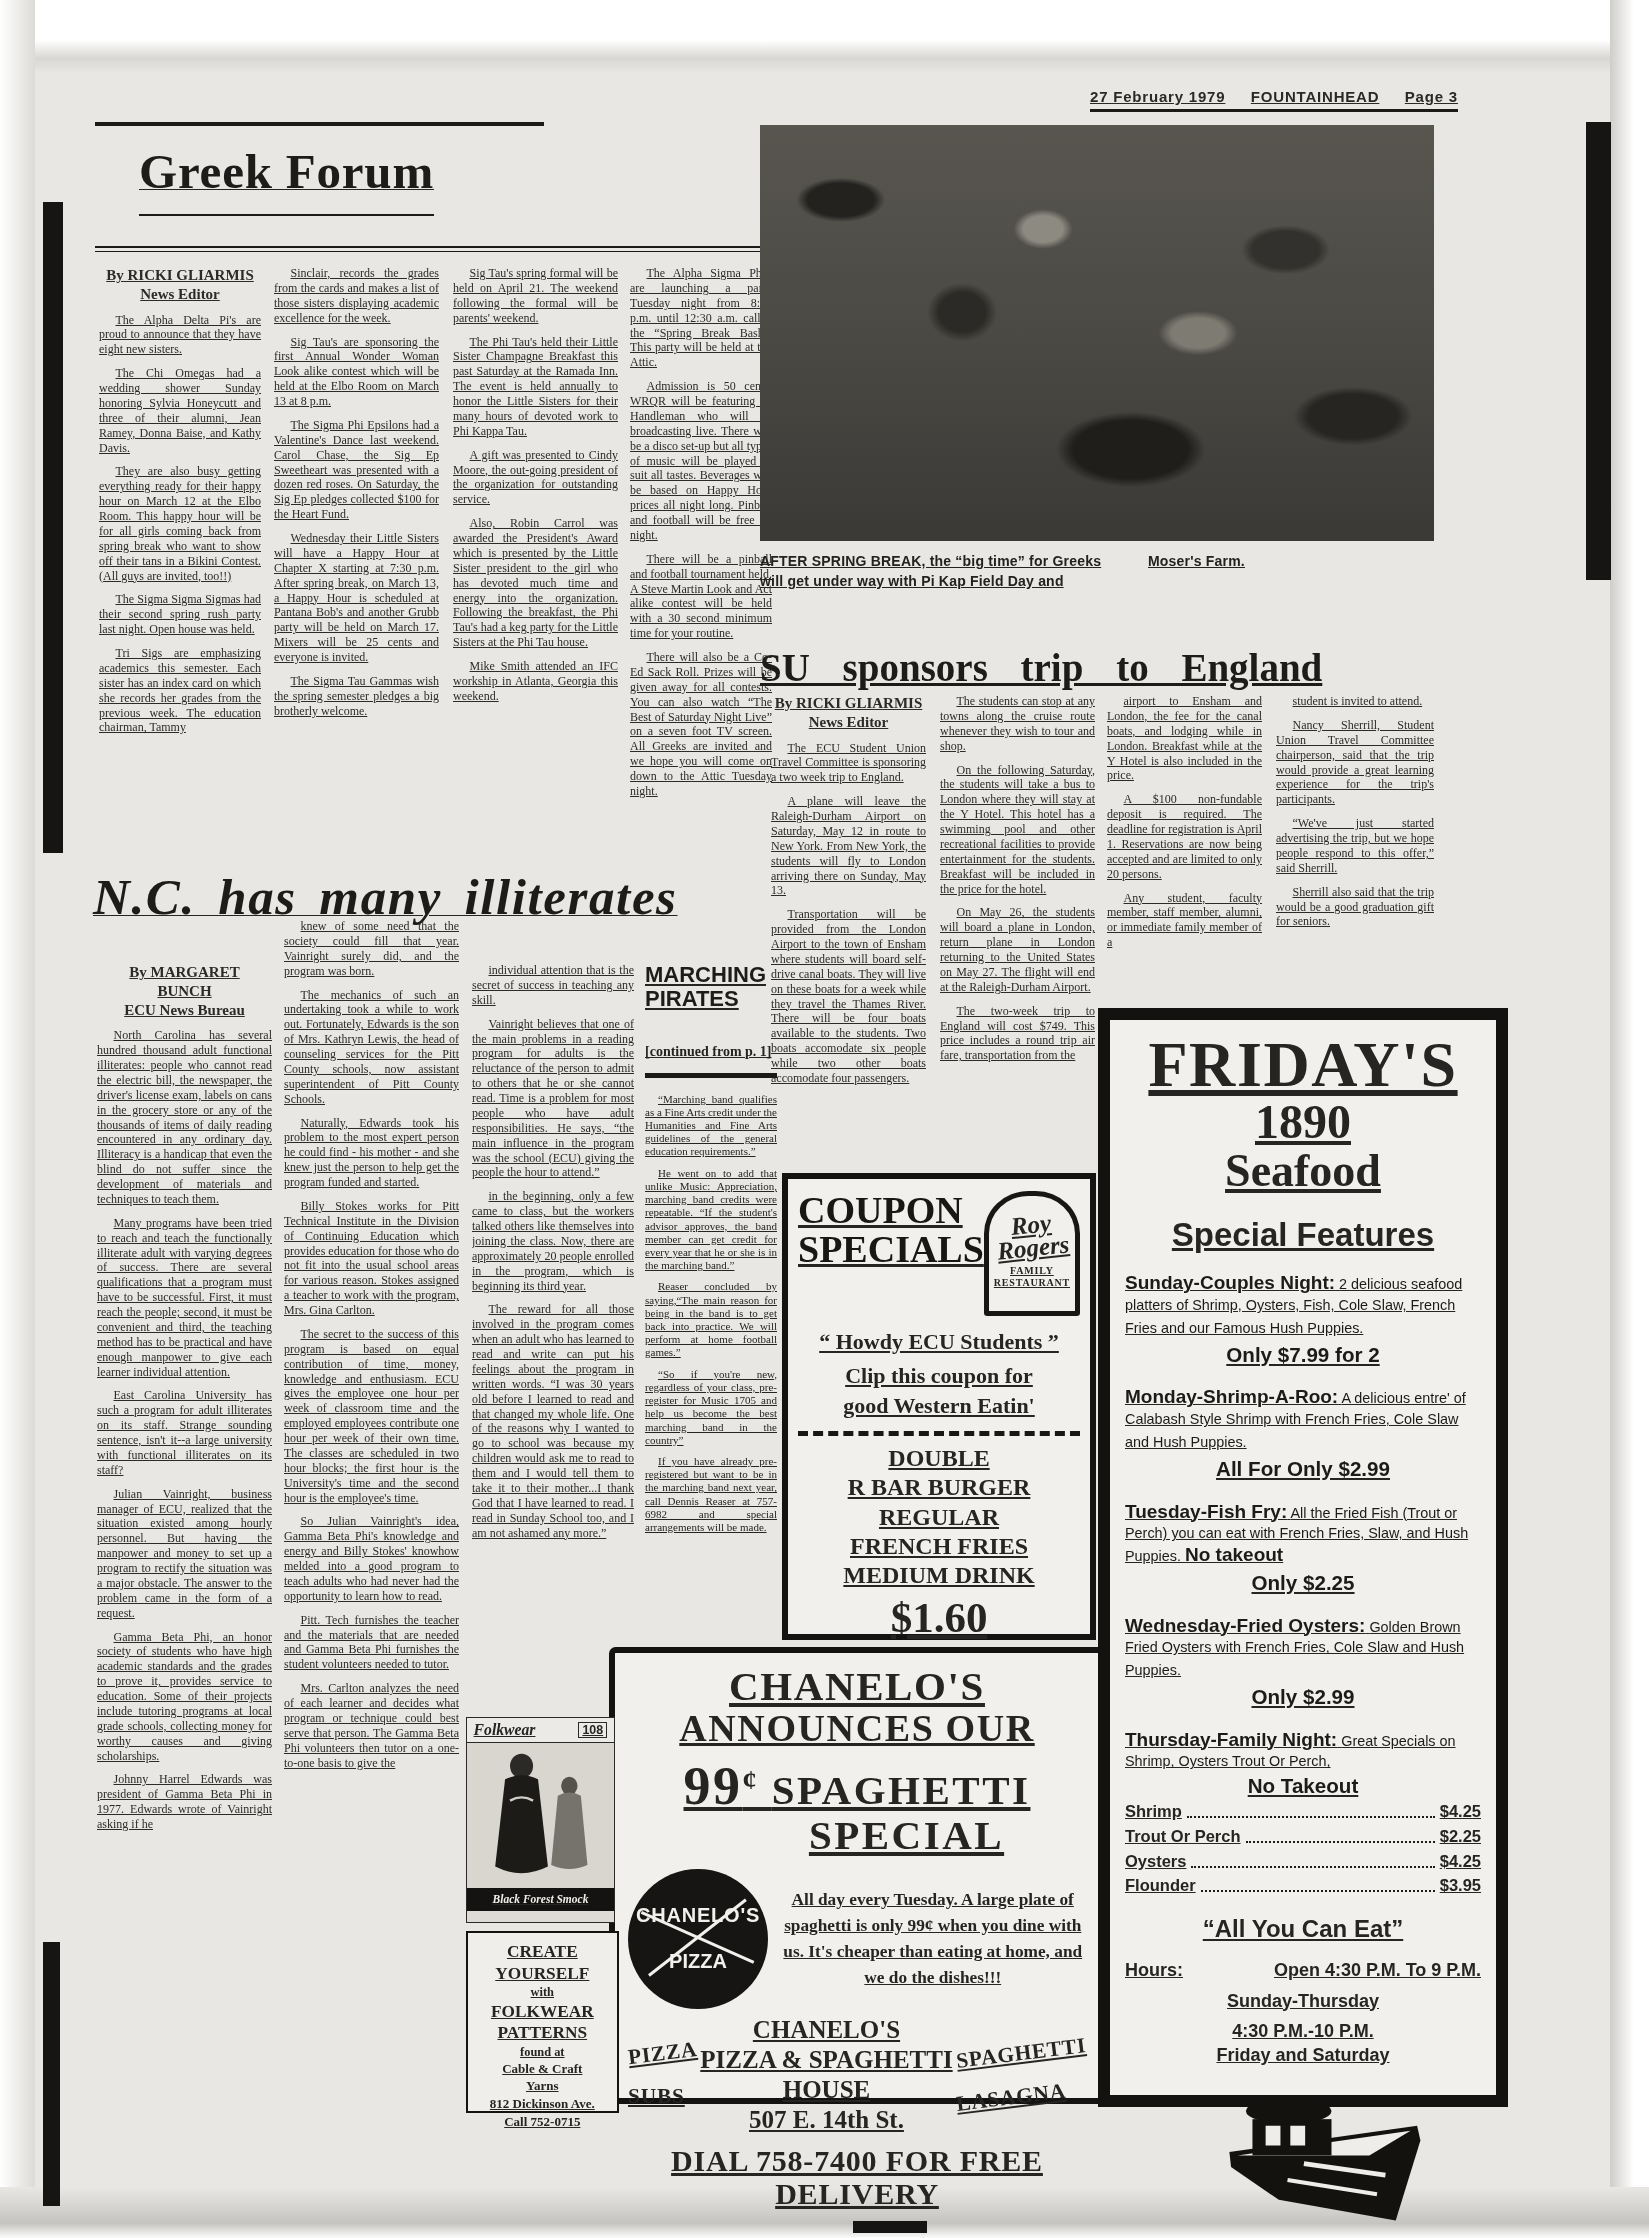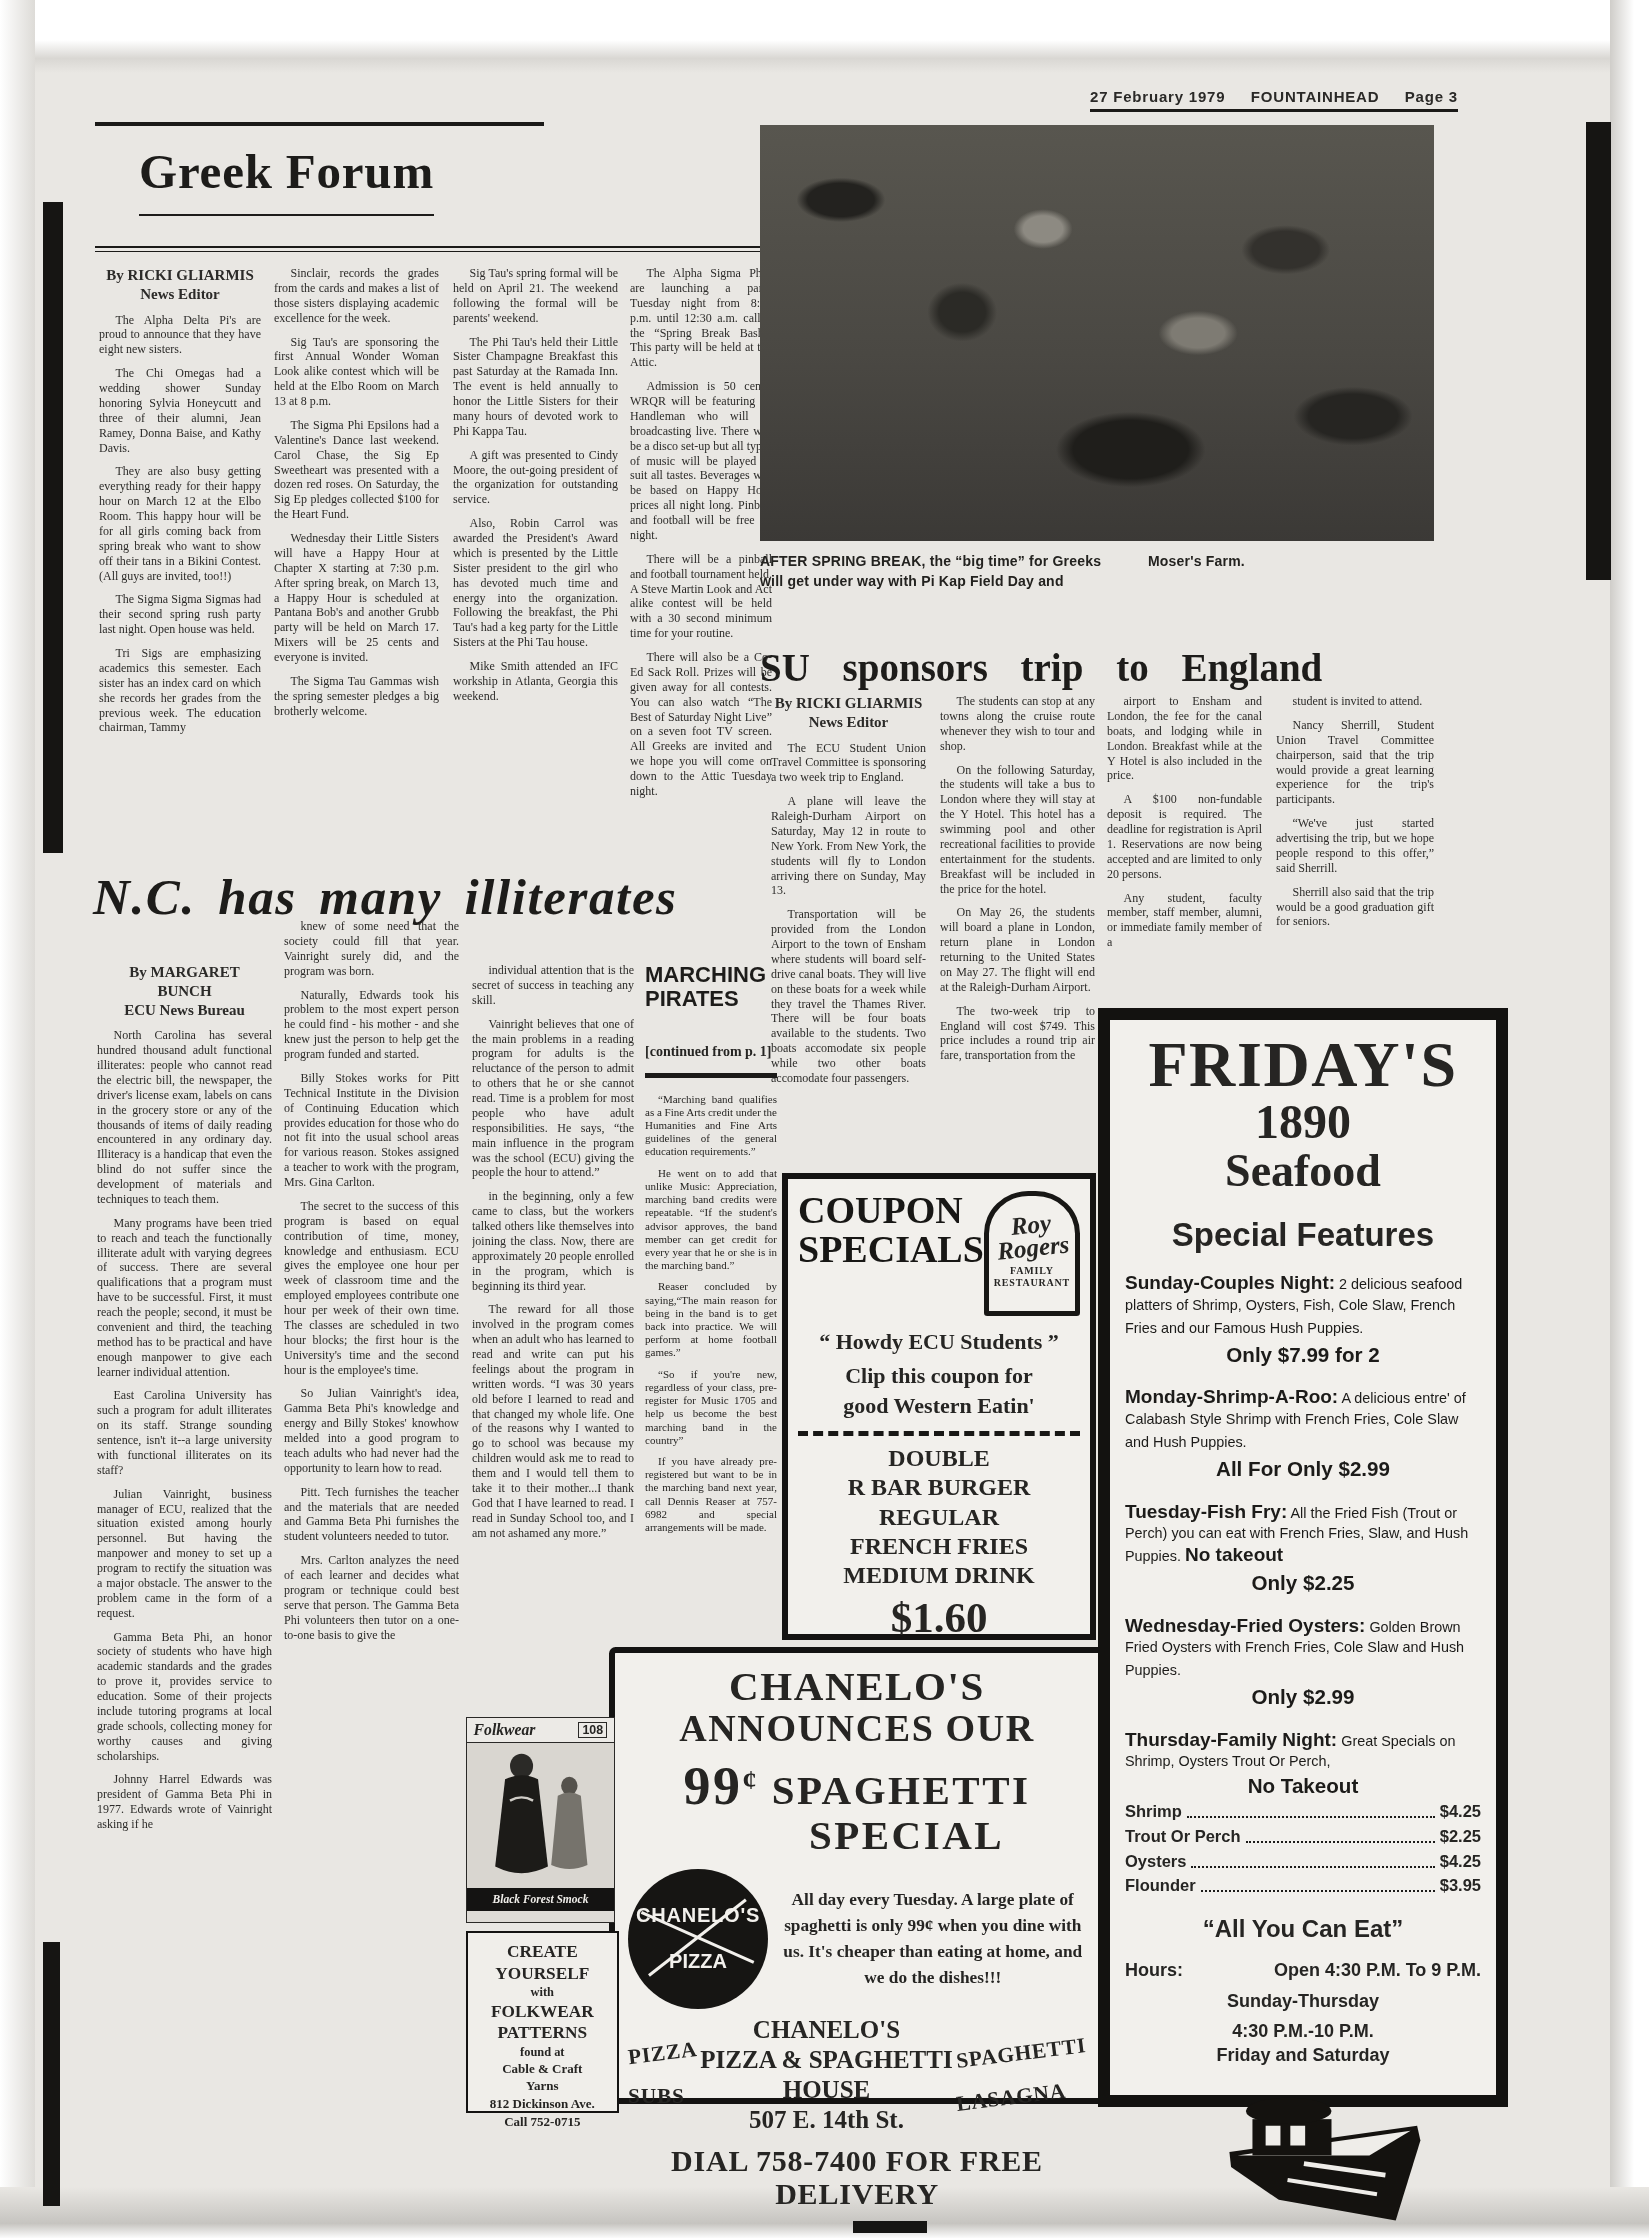--- a/index.html
+++ b/index.html
@@ -1,18 +1,18 @@
 <!DOCTYPE html>
 <html style="font-size:13px"><head>
 <meta charset="utf-8">
 <style>
   html,body{margin:0;padding:0;background:#fff;}
   #page{position:relative;width:1649px;height:2239px;background:#e9e7e3;overflow:hidden;
         font-family:"Liberation Serif",serif;color:#262523;}
-  .abs{position:absolute;}
+  .abs{position:absolute;text-decoration:underline;}
   
   .top-edge{left:0;top:0;width:1649px;height:73px;background:linear-gradient(#ffffff 55%,#d9d7d3 80%,#e9e7e3);}
   .right-edge{left:1610px;top:0;width:40px;height:2239px;background:linear-gradient(90deg,#cfcdc9,#ffffff 60%);}
   .bottom-edge{left:0;top:2187px;width:1649px;height:52px;background:linear-gradient(#e9e7e3,#c6c4c0 70%,#ffffff);}
   .left-edge{left:0;top:0;width:35px;height:2239px;background:linear-gradient(90deg,#ffffff,#dddbd7);}
   .bar{background:#161513;}
   
   .rule{background:#1b1a18;}
   .dbl-rule{border-top:2.5px solid #1b1a18;border-bottom:1.6px solid #1b1a18;height:3.3px;}
   .masthead{display:flex;justify-content:space-between;align-items:flex-end;
@@ -230,20 +230,21 @@
         <p>Many programs have been tried to reach and teach the functionally illiterate adult with varying degrees of success. There are several qualifications that a program must have to be successful. First, it must reach the people; second, it must be convenient and third, the teaching method has to be practical and have enough manpower to give each learner individual attention.</p>
         <p>East Carolina University has such a program for adult illiterates on its staff. Strange sounding sentence, isn't it--a large university with functional illiterates on its staff?</p>
         <p>Julian Vainright, business manager of ECU, realized that the situation existed among hourly personnel. But having the manpower and money to set up a program to rectify the situation was a major obstacle. The answer to the problem came in the form of a request.</p>
         <p>Gamma Beta Phi, an honor society of students who have high academic standards and the grades to prove it, provides service to education. Some of their projects include tutoring programs at local grade schools, collecting money for worthy causes and giving scholarships.</p>
         <p>Johnny Harrel Edwards was president of Gamma Beta Phi in 1977. Edwards wrote of Vainright asking if he</p>
       </div>
   </div>
   <div class="abs col" style="left:284px;top:919px;width:175px;height:1148px;">
     <div>
         <p>knew of some need that the society could fill that year. Vainright surely did, and the program was born.</p>
+        <p>The mechanics of such an undertaking took a while to work out. Fortunately, Edwards is the son of Mrs. Kathryn Lewis, the head of counseling services for the Pitt County schools, now assistant superintendent of Pitt County Schools.</p>
         <p>Naturally, Edwards took his problem to the most expert person he could find - his mother - and she knew just the person to help get the program funded and started.</p>
         <p>Billy Stokes works for Pitt Technical Institute in the Division of Continuing Education which provides education for those who do not fit into the usual school areas for various reason. Stokes assigned a teacher to work with the program, Mrs. Gina Carlton.</p>
         <p>The secret to the success of this program is based on equal contribution of time, money, knowledge and enthusiasm. ECU gives the employee one hour per week of classroom time and the employed employees contribute one hour per week of their own time. The classes are scheduled in two hour blocks; the first hour is the University's time and the second hour is the employee's time.</p>
         <p>So Julian Vainright's idea, Gamma Beta Phi's knowledge and energy and Billy Stokes' knowhow melded into a good program to teach adults who had never had the opportunity to learn how to read.</p>
         <p>Pitt. Tech furnishes the teacher and the materials that are needed and Gamma Beta Phi furnishes the student volunteers needed to tutor.</p>
         <p>Mrs. Carlton analyzes the need of each learner and decides what program or technique could best serve that person. The Gamma Beta Phi volunteers then tutor on a one-to-one basis to give the</p>
       </div>
   </div>
   <div class="abs col" style="left:472px;top:963px;width:162px;height:746px;">
     <div>

